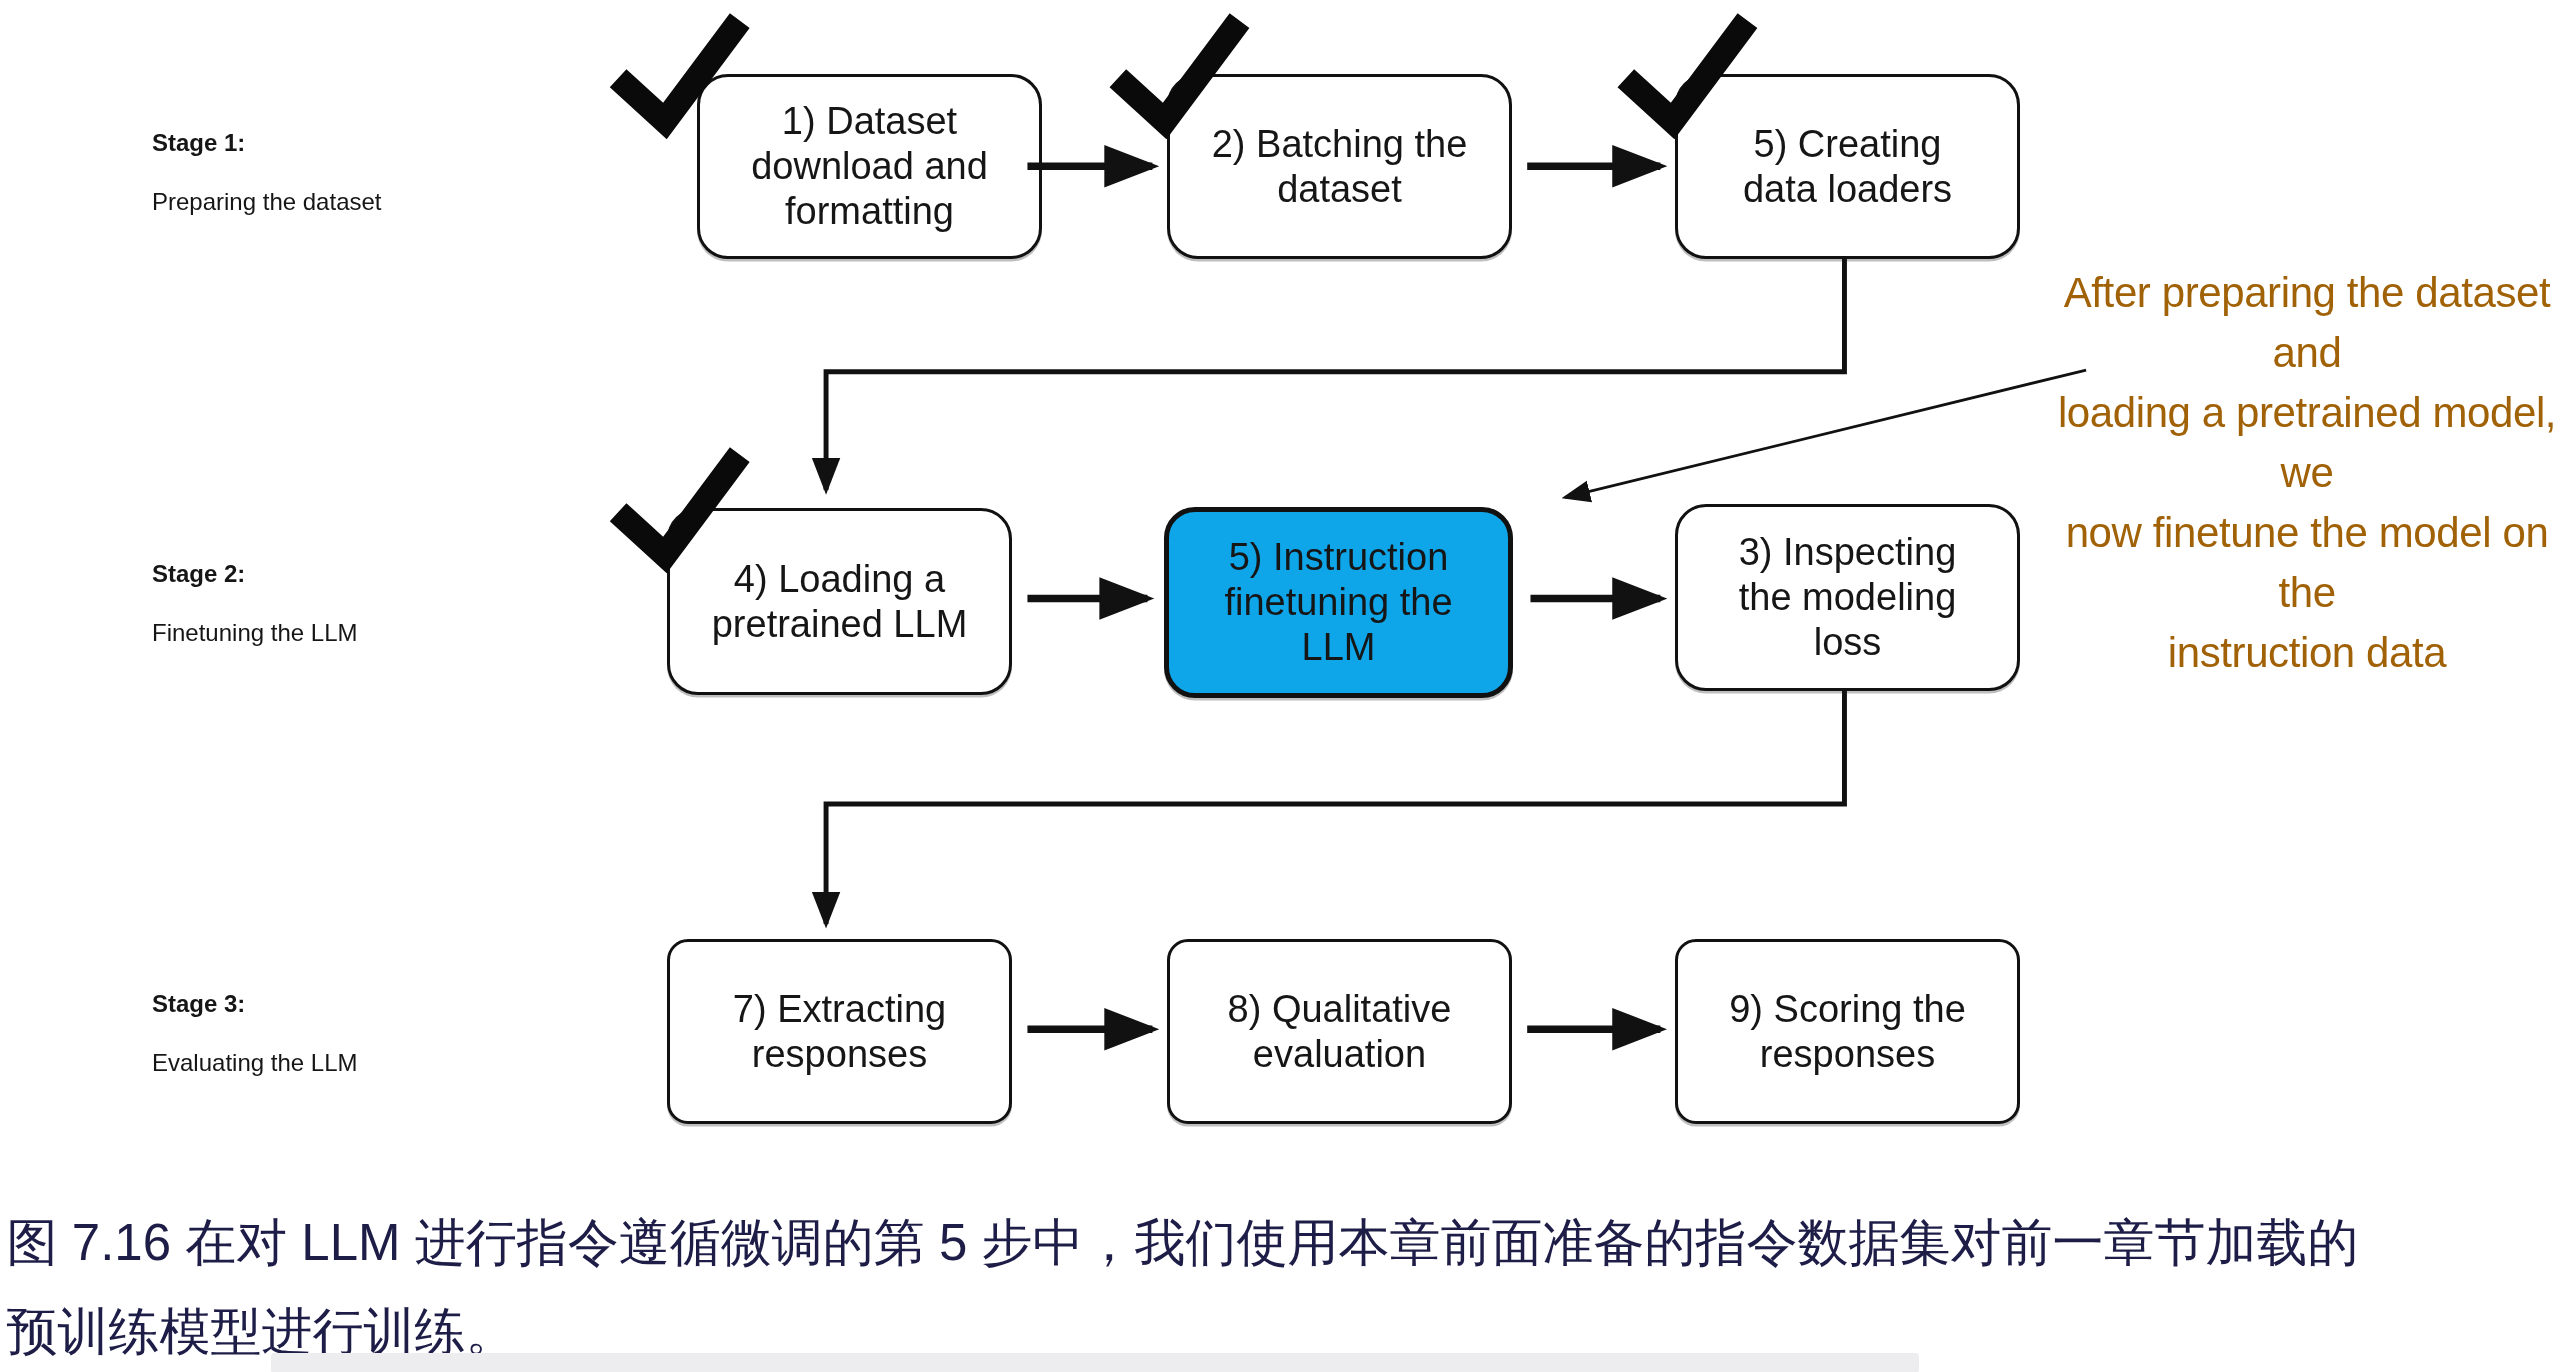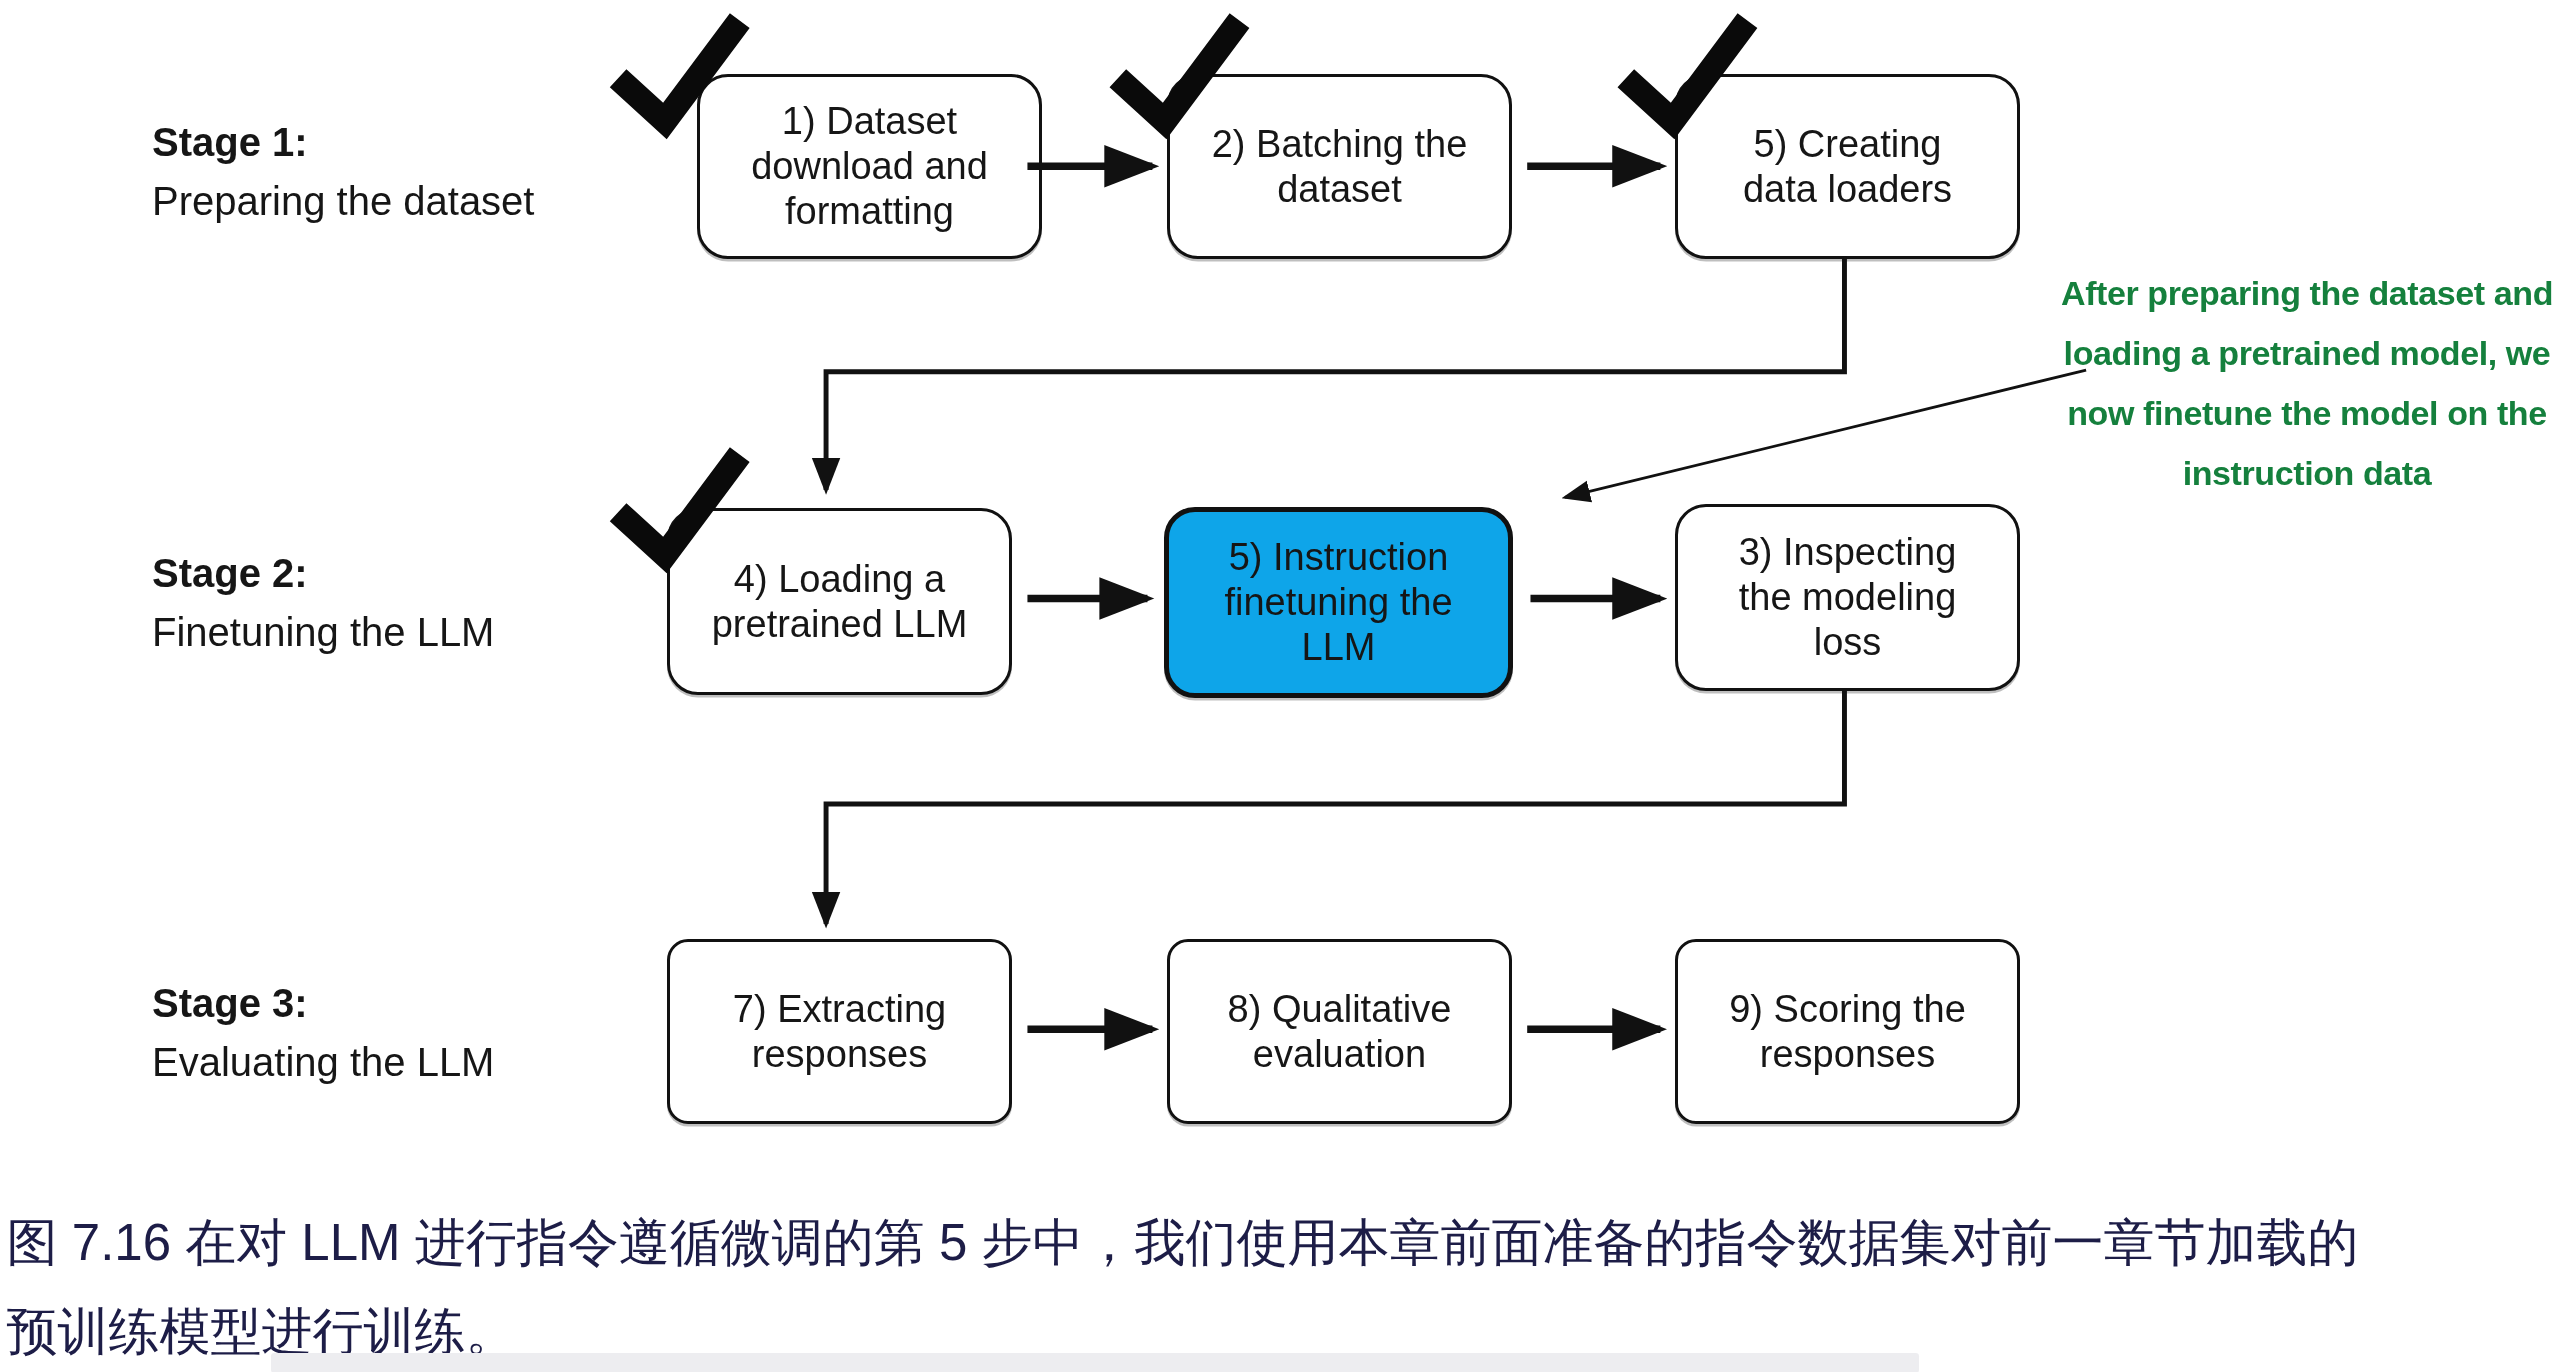--- a/index.html
+++ b/index.html
@@ -11,27 +11,27 @@
   .fbox{position:absolute;width:339px;height:179px;background:#ffffff;
         border:3.3px solid #111;border-radius:31px;
         display:flex;align-items:center;justify-content:center;text-align:center;
         font-size:38px;line-height:45px;white-space:pre-line;
         box-shadow:0 2.5px 0 rgba(0,0,0,.25);}
   .fbox.row2{height:181px;}
   .fbox.row3{height:179px;border-radius:21px;}
   .fbox.hl{background:#0ea5e9;border-width:5.8px;}
 
   
-  .stage{position:absolute;left:152px;font-size:40px;line-height:59px;}
+  .stage{position:absolute;left:152px;font-size:24px;line-height:59px;}
   .stage .t{font-weight:bold;}
 
   
   .note{position:absolute;left:2038px;top:263px;width:538px;
-        font-size:34px;line-height:60px;font-weight:bold;letter-spacing:-0.4px;
-        text-align:center;white-space:pre-line;color:#15803d;}
+        font-size:42px;line-height:60px;font-weight:normal;letter-spacing:-0.4px;
+        text-align:center;white-space:pre-line;color:#a16207;}
 
   
   .caption{position:absolute;left:6.6px;top:1198px;width:2563px;
            font-size:51px;line-height:89px;color:#1d1d47;white-space:pre-line;}
 
   
   .strip{position:absolute;left:271px;top:1353px;width:1648px;height:20px;
          background:#ededf0;border-radius:3.3px;}
 
   svg.overlay{position:absolute;left:0;top:0;pointer-events:none;}

